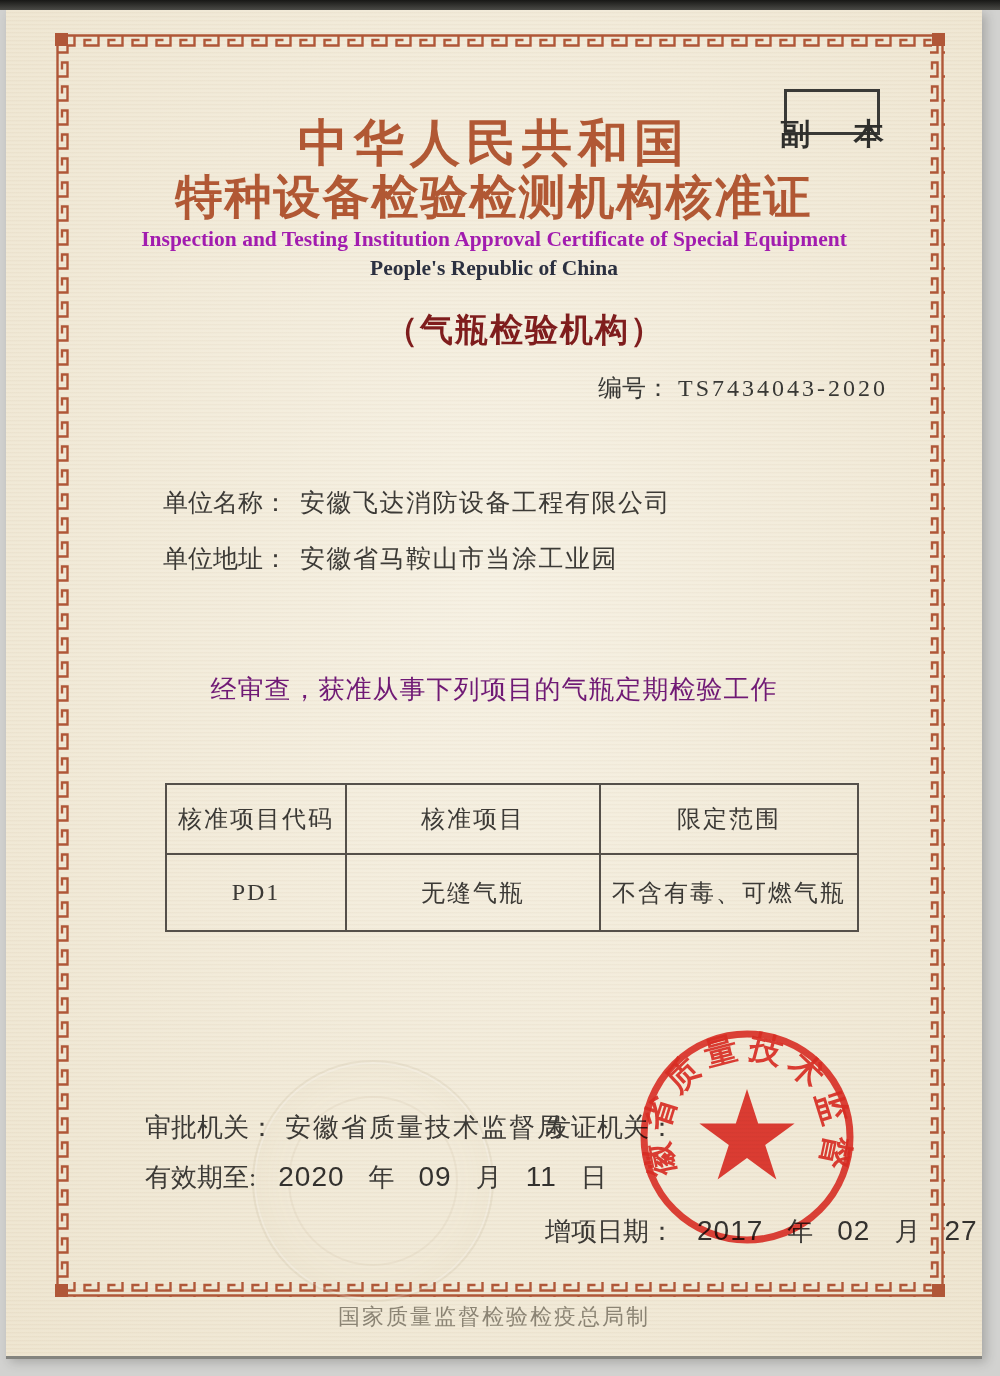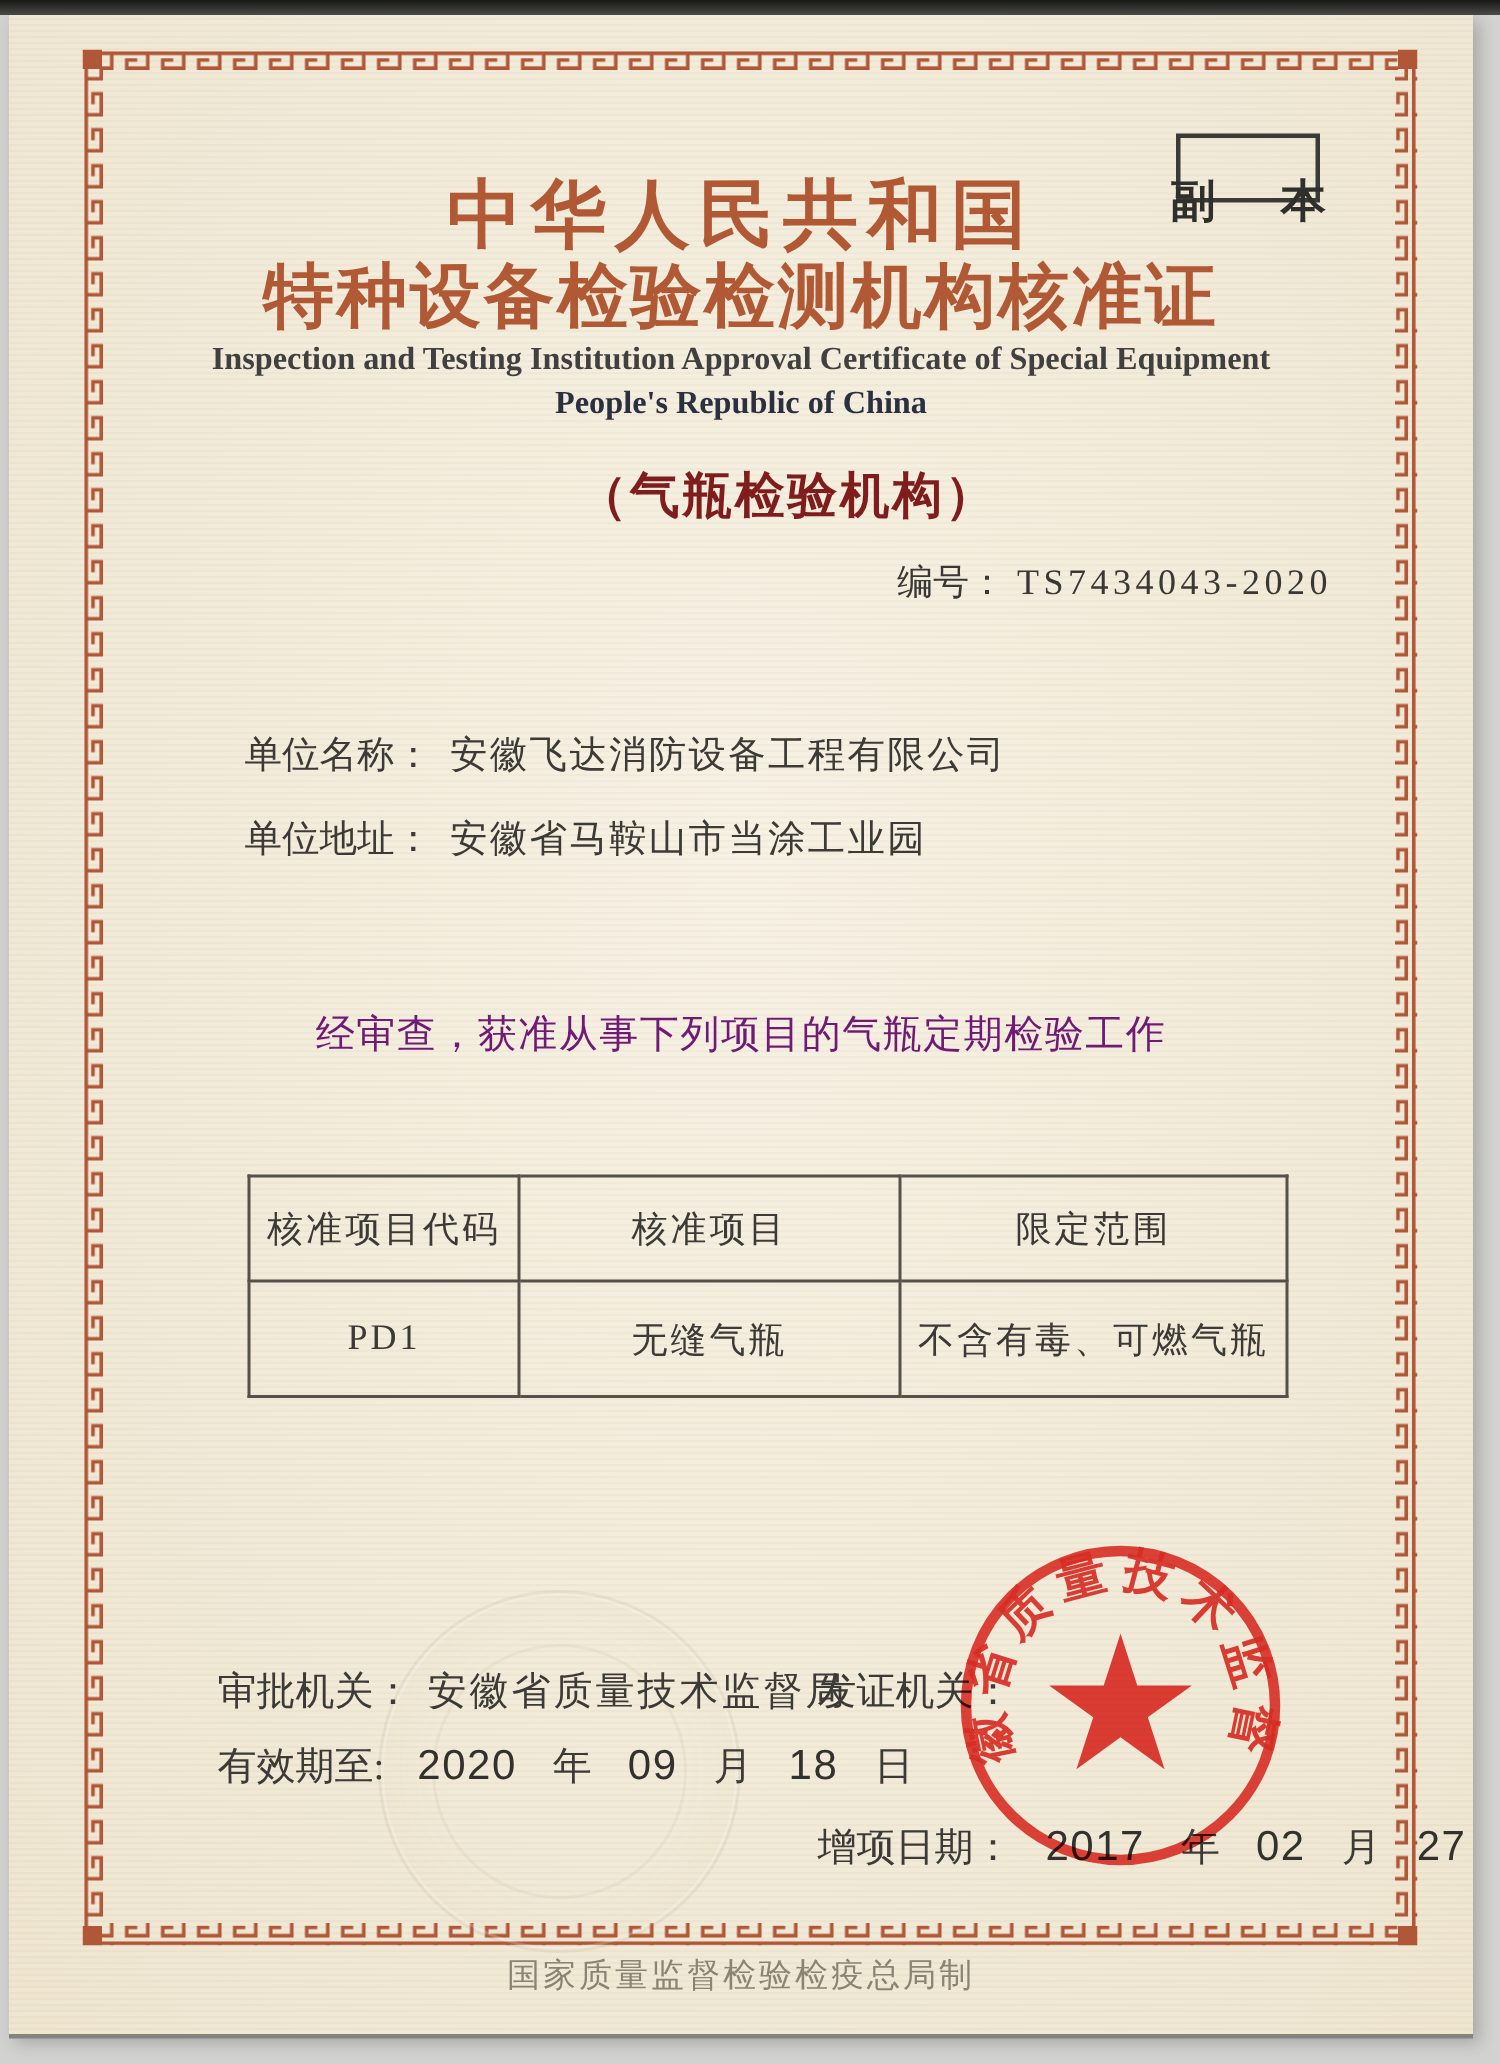--- a/index.html
+++ b/index.html
@@ -37,21 +37,21 @@
   .copy-stamp span {
     font-size: 30px; color: #2f2f2c; font-weight: 600;
     letter-spacing: 18px; margin-right: -18px; white-space: nowrap; margin-top: 44px;
   }
 
   .line { position: absolute; z-index: 2; white-space: nowrap; color: #3f3d3a; }
   .centered { left: 0; width: 988px; text-align: center; }
 
   .title-cn1 { top: 110px; font-size: 50px; font-weight: 700; color: #b15834; letter-spacing: 6px; }
   .title-cn2 { top: 166px; font-size: 47px; font-weight: 700; color: #b15834; letter-spacing: 2px; }
-  .title-en1 { top: 227px; font-size: 21.5px; font-weight: 700; color: #404040; }
+  .title-en1 { top: 227px; font-size: 21.5px; font-weight: 700; color: #a21caf; }
   .title-en2 { top: 256px; font-size: 21.5px; font-weight: 700; color: #2b3040; }
   .subtitle  { top: 308px; font-size: 33px; font-weight: 600; color: #7f1d1d; letter-spacing: 2px; padding-left: 31px; }
 
   .serial-row { left: 598px; top: 372px; font-size: 24px; color: #383835; }
   .serial-row .val { letter-spacing: 3px; margin-left: 8px; }
 
   .unit-row { left: 163px; font-size: 25px; color: #3c3a36; }
   .unit-name { top: 486px; }
   .unit-addr { top: 542px; }
   .unit-row .val { margin-left: 12px; letter-spacing: 1.5px; }
@@ -171,21 +171,21 @@
 
   <div class="emboss">
     <div class="emboss-inner"></div>
   </div>
 
   <div class="field f-approve">
     <span>审批机关：</span><span class="val">安徽省质量技术监督局</span>
   </div>
 
   <div class="field f-valid">
-    <span>有效期至:</span><span class="num">2020</span><span class="unit-char">年</span><span class="num">09</span><span class="unit-char">月</span><span class="num">18</span><span class="unit-char">日</span>
+    <span>有效期至:</span><span class="num">2020</span><span class="unit-char">年</span><span class="num">09</span><span class="unit-char">月</span><span class="num">11</span><span class="unit-char">日</span>
   </div>
 
   <div class="field f-issuer">
     <span>发证机关：</span>
   </div>
 
 
   <div class="field f-add">
     <span>增项日期：</span><span class="num">2017</span><span class="unit-char">年</span><span class="num">02</span><span class="unit-char">月</span><span class="num">27</span><span class="unit-char">日</span>
   </div>

